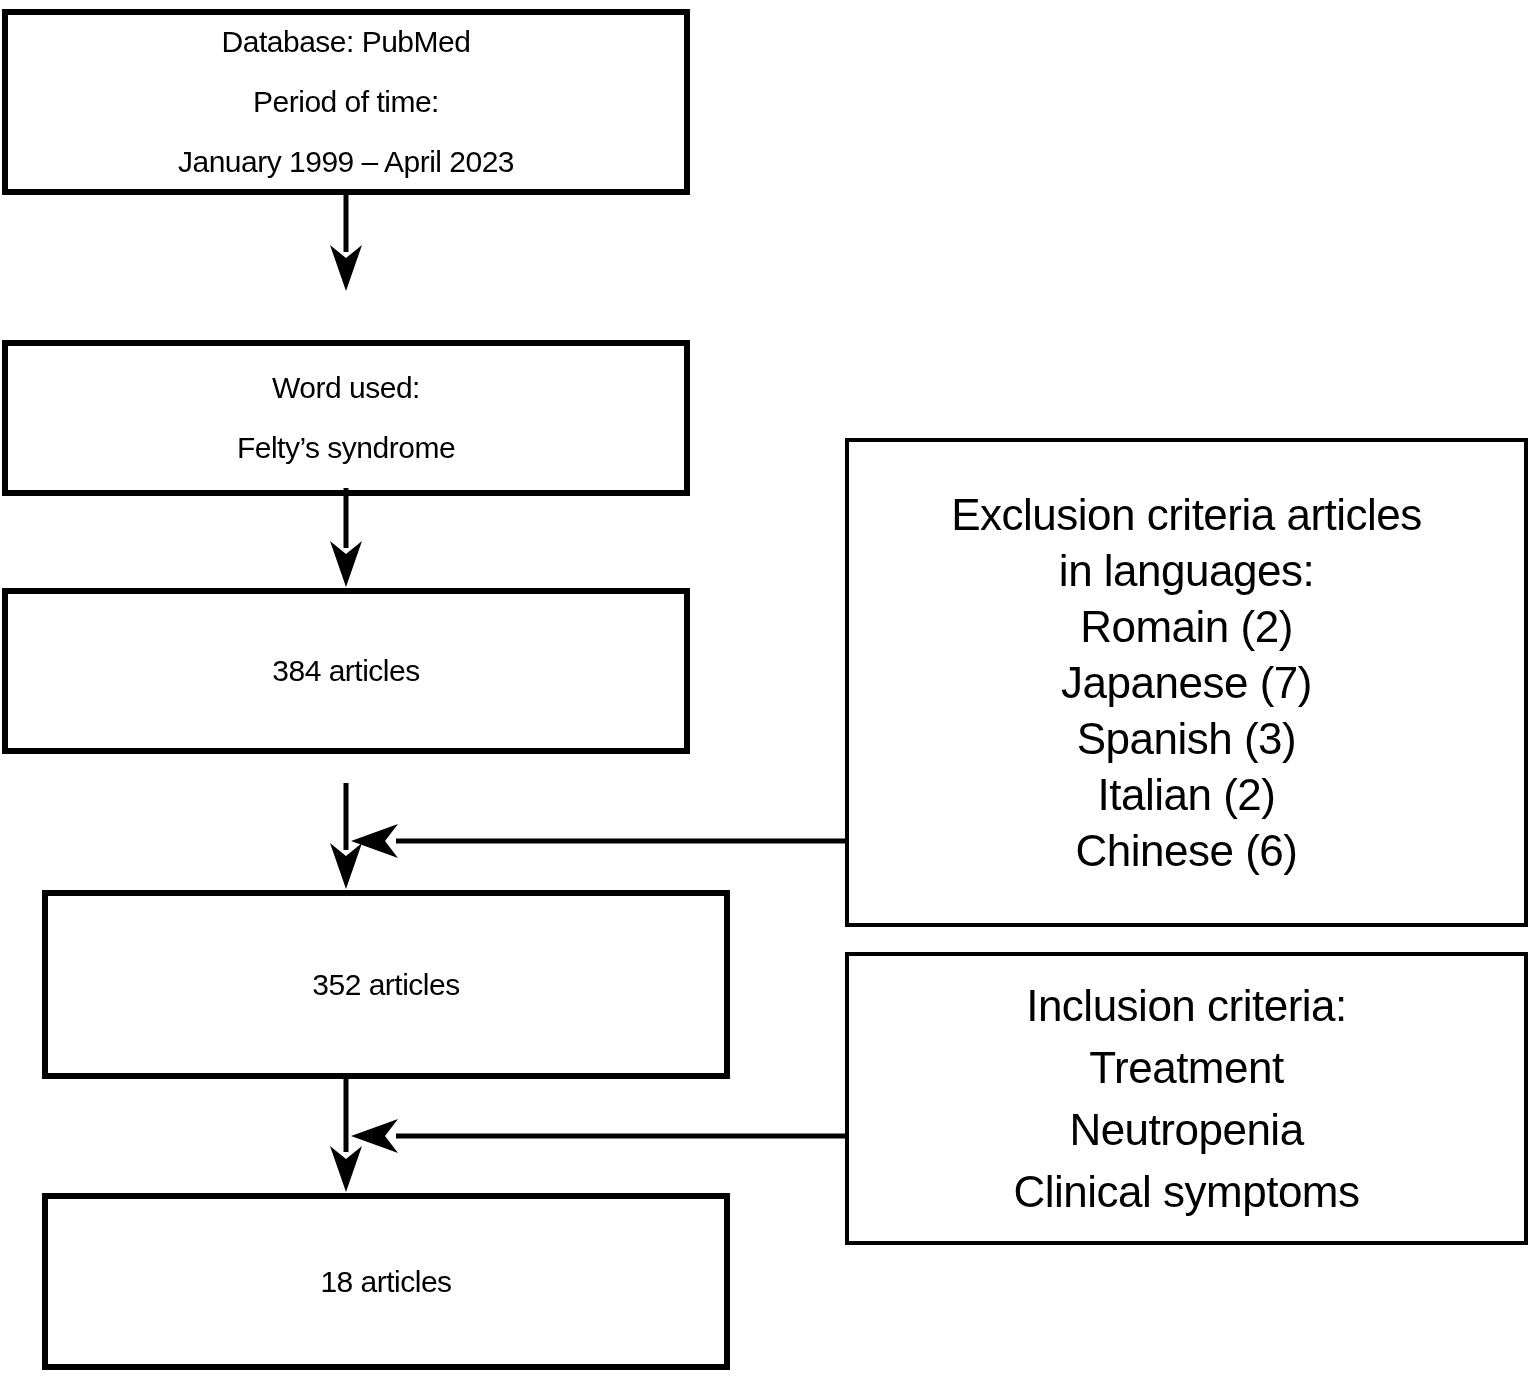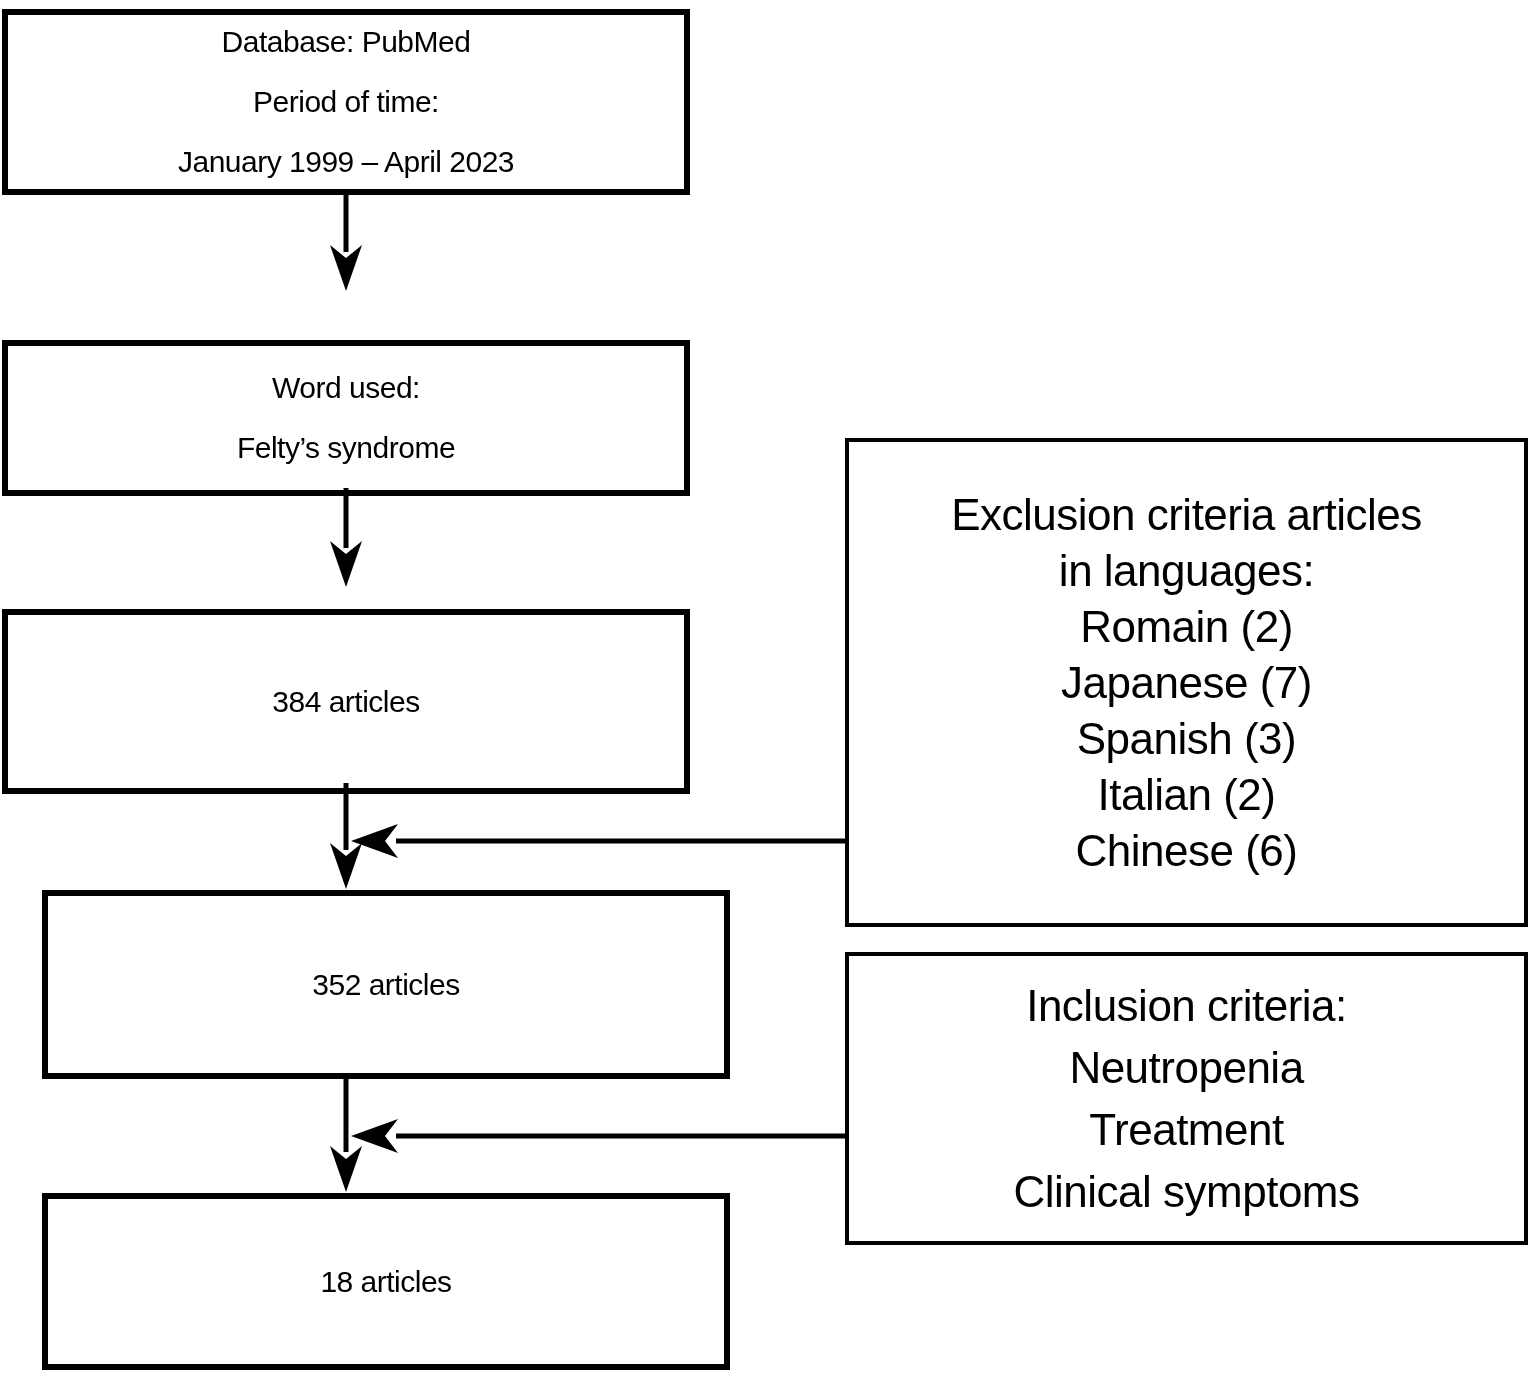--- a/index.html
+++ b/index.html
@@ -30,21 +30,21 @@
   .box .txt {
     white-space: pre-line;
     font-size: 30px;
     line-height: 60px;
     letter-spacing: -0.5px;
   }
   
   .flow-step { left: 2px; width: 688px; }
   #box-database  { top: 9px;    height: 186px; }
   #box-word      { top: 292px;  height: 156px; margin-top: 48px; }
-  #box-384       { top: 609px;  height: 185px; }
+  #box-384       { top: 588px;  height: 166px; }
   #box-352       { top: 890px;  height: 189px; margin-left: 40px; }
   #box-18        { top: 1193px; height: 177px; margin-left: 40px; }
   
   .side-note { left: 845px; width: 683px; border-width: 4px; }
   #box-exclusion { top: 438px; height: 489px; }
   #box-inclusion { top: 952px; height: 293px; }
   .side-note .txt,
   .side-note .item {
     white-space: pre-line;
     font-size: 44px;
@@ -99,22 +99,22 @@
 in languages:</div>
     <div class="item">Romain (2)</div>
     <div class="item">Japanese (7)</div>
     <div class="item">Spanish (3)</div>
     <div class="item">Italian (2)</div>
     <div class="item">Chinese (6)</div>
   </div>
 
   <div class="box side-note" id="box-inclusion">
     <div class="txt">Inclusion criteria:</div>
+    <div class="item">Treatment</div>
     <div class="item">Neutropenia</div>
-    <div class="item">Treatment</div>
     <div class="item">Clinical symptoms</div>
   </div>
 
   <svg class="overlay" viewBox="0 0 1534 1376" aria-hidden="true">
 
     <g>
       <line x1="346" y1="195" x2="346" y2="252"></line>
       <path d="M346,291 L330,245 L346,258 L362,245 Z"></path>
     </g>
 

